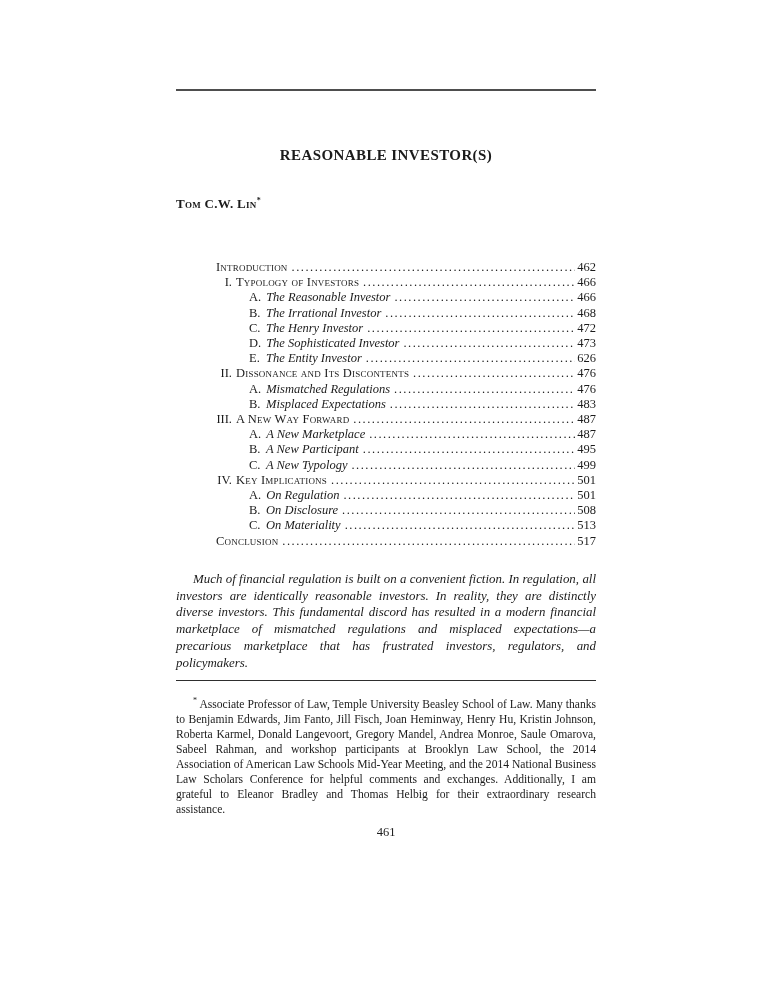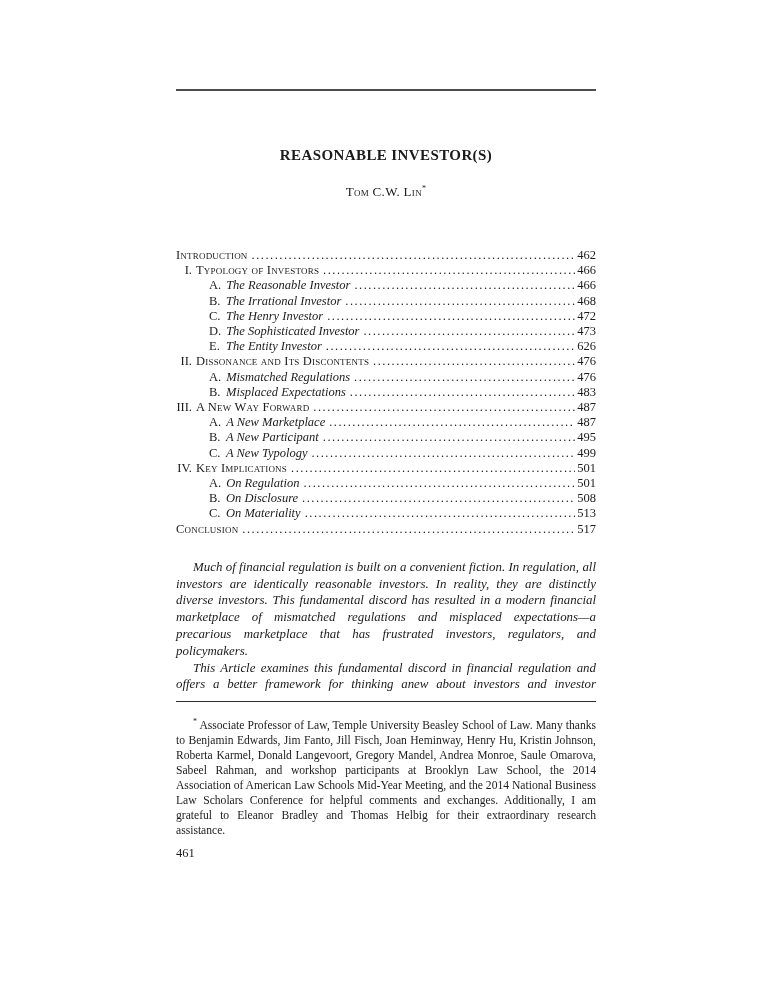--- a/index.html
+++ b/index.html
@@ -29,40 +29,40 @@
   }
   .title {
     margin-top: 55px;
     text-align: center;
     font-size: 15px;
     font-weight: bold;
     letter-spacing: 0.4px;
     line-height: 18px;
   }
   .author {
-    margin-top: 20px;
-    text-align: center;
+    margin-top: 32px;
     font-size: 13px;
-    font-weight: normal;
+    font-weight: bold;
     font-variant: small-caps;
     letter-spacing: 0.3px;
     line-height: 16px;
   }
   .author sup, .footnote sup {
     font-size: 8px;
     line-height: 0;
   }
   .toc {
     margin-top: 48px;
     font-size: 12.5px;
   }
   .toc-row {
     display: flex;
     align-items: center;
     line-height: 15.2px;
+    margin-left: 40px;
   }
   .sc { font-variant: small-caps; letter-spacing: 0.2px; }
   .it { font-style: italic; }
   .toc-num {
     flex: 0 0 16px;
     text-align: right;
     margin-right: 4px;
     white-space: nowrap;
   }
   .lvl2 { padding-left: 33px; }
@@ -107,20 +107,21 @@
     font-size: 11.6px;
     line-height: 15px;
     text-align: justify;
   }
   .footnote p {
     margin: 0;
     text-indent: 17px;
   }
   .folio {
     margin-top: 7px;
+    text-align: center;
     font-size: 12.5px;
     line-height: 16px;
   }
 </style>
 </head>
 <body>
 
 <div class="page">
   <div class="content">
 
@@ -260,21 +261,20 @@
       <div class="toc-row lvl0">
         <span class="toc-label sc">Conclusion</span>
         <span class="toc-leader">................................................................................................................................................................</span>
         <span class="toc-page">517</span>
       </div>
 
     </div>
 
     <div class="abstract">
       <p>Much of financial regulation is built on a convenient fiction. In regulation, all investors are identically reasonable investors. In reality, they are distinctly diverse investors. This fundamental discord has resulted in a modern financial marketplace of mismatched regulations and misplaced expectations—a precarious marketplace that has frustrated investors, regulators, and policymakers.</p>
-      <p class="cont">This Article examines this fundamental discord in financial regulation and offers a better framework for thinking anew about investors and investor</p>
     </div>
 
     <div class="fn-rule"></div>
 
     <div class="footnote">
       <p><sup>*</sup><span> </span><span>Associate Professor of Law, Temple University Beasley School of Law. Many thanks to Benjamin Edwards, Jim Fanto, Jill Fisch, Joan Heminway, Henry Hu, Kristin Johnson, Roberta Karmel, Donald Langevoort, Gregory Mandel, Andrea Monroe, Saule Omarova, Sabeel Rahman, and workshop participants at Brooklyn Law School, the 2014 Association of American Law Schools Mid-Year Meeting, and the 2014 National Business Law Scholars Conference for helpful comments and exchanges. Additionally, I am grateful to Eleanor Bradley and Thomas Helbig for their extraordinary research assistance.</span></p>
     </div>
 
     <div class="folio">461</div>
 

